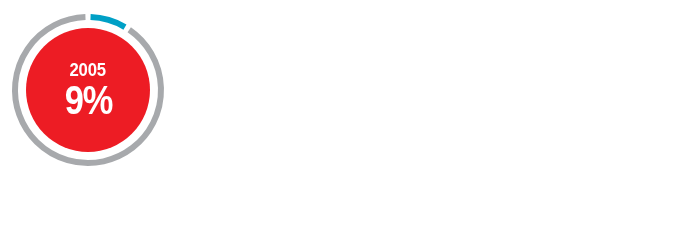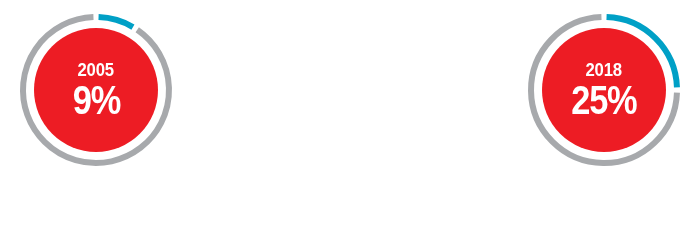--- a/index.html
+++ b/index.html
@@ -16,21 +16,21 @@
   }
 
   #gauge-row {
     display: flex;
     flex-direction: row;
     align-items: center;
     justify-content: space-between;
     width: 700px;
     height: 180px;
     box-sizing: border-box;
-    padding: 0 16px;
+    padding: 0 8px;
   }
 
   .gauge {
     position: relative;
     width: 160px;
     height: 168px;
     flex: 0 0 auto;
   }
 
   .gauge svg {
@@ -95,26 +95,15 @@
       <path class="track" fill="none" stroke="#a7a9ac" stroke-width="6" stroke-linecap="butt" d="M 121.24 23.77 A 73 73 0 1 1 77.45 11.04"></path>
       <path class="progress" fill="none" stroke="#00a0c6" stroke-width="6" stroke-linecap="butt" d="M 82.55 11.04 A 73 73 0 0 1 116.94 21.04"></path>
     </svg>
     <div class="gauge-labels">
       <div class="year-label"><span>2005</span><span class="star"></span></div>
       <div class="pct-label">9%</div>
     </div>
   </div>
 
 
-  <div class="gauge">
-    <svg viewBox="0 0 160 168">
-      <circle class="disc" cx="80" cy="84" r="62" fill="#ed1c24"></circle>
-      <path class="track" fill="none" stroke="#a7a9ac" stroke-width="6" stroke-linecap="butt" d="M 152.96 86.55 A 73 73 0 1 1 77.45 11.04"></path>
-      <path class="progress" fill="none" stroke="#00a0c6" stroke-width="6" stroke-linecap="butt" d="M 82.55 11.04 A 73 73 0 0 1 152.96 81.45"></path>
-    </svg>
-    <div class="gauge-labels">
-      <div class="year-label"><span>2018</span><span class="star"></span></div>
-      <div class="pct-label">25%</div>
-    </div>
-  </div>
 
 
 </div>
 
 </body></html>

